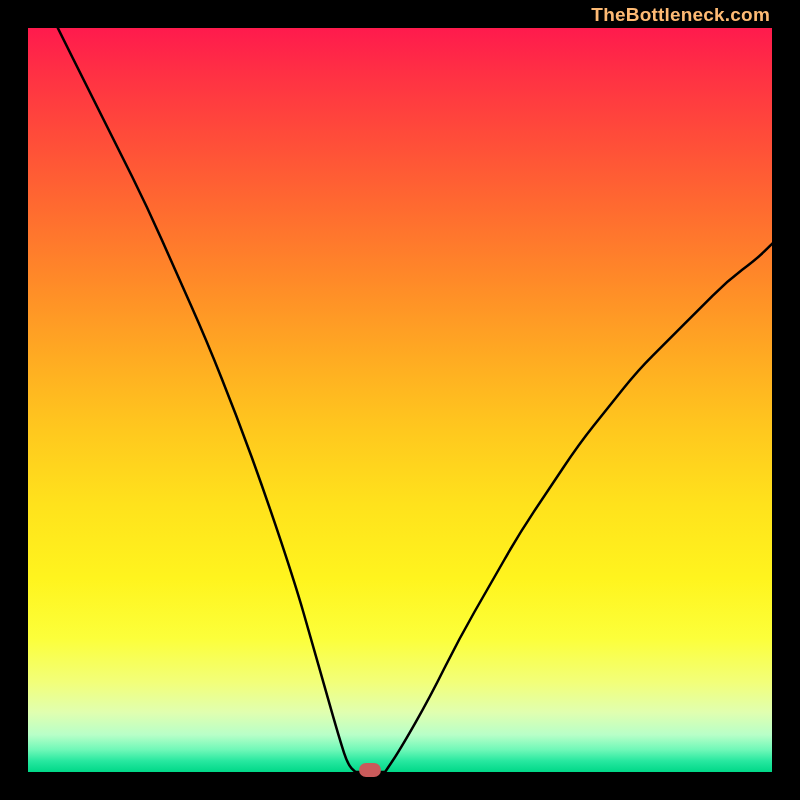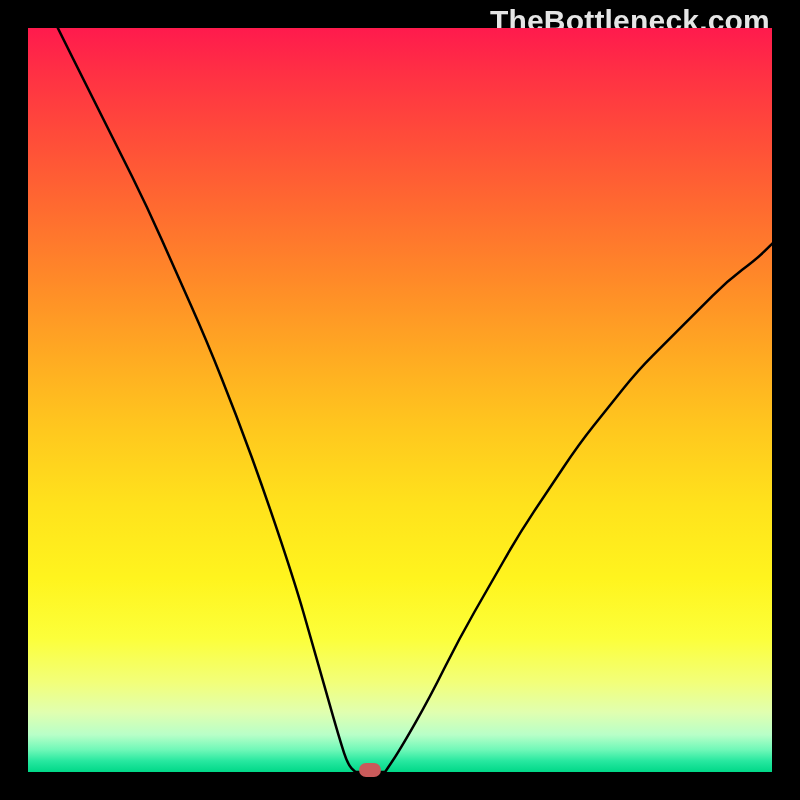--- a/index.html
+++ b/index.html
@@ -41,23 +41,23 @@
       #70f8b8 97%,
       #28e8a0 98.5%,
       #00d888 100%
     );
   }
   .watermark {
     position: absolute;
     top: 4px;
     right: 30px;
     font-family: Arial, Helvetica, sans-serif;
-    font-size: 30px;
+    font-size: 19px;
     font-weight: 600;
-    color: #e5e5e5;
+    color: #fdba74;
     letter-spacing: 0.2px;
     text-align: right;
   }
   svg.curve {
     position: absolute;
     left: 0;
     top: 0;
     width: 744px;
     height: 744px;
   }

